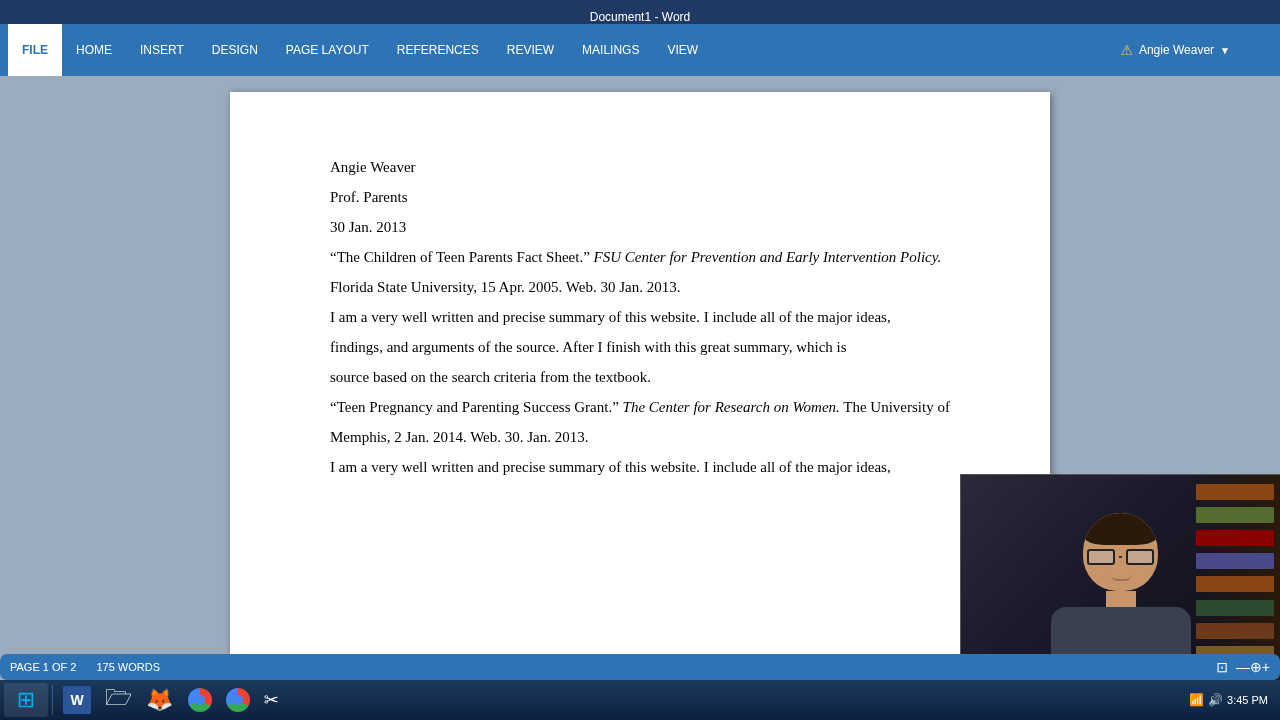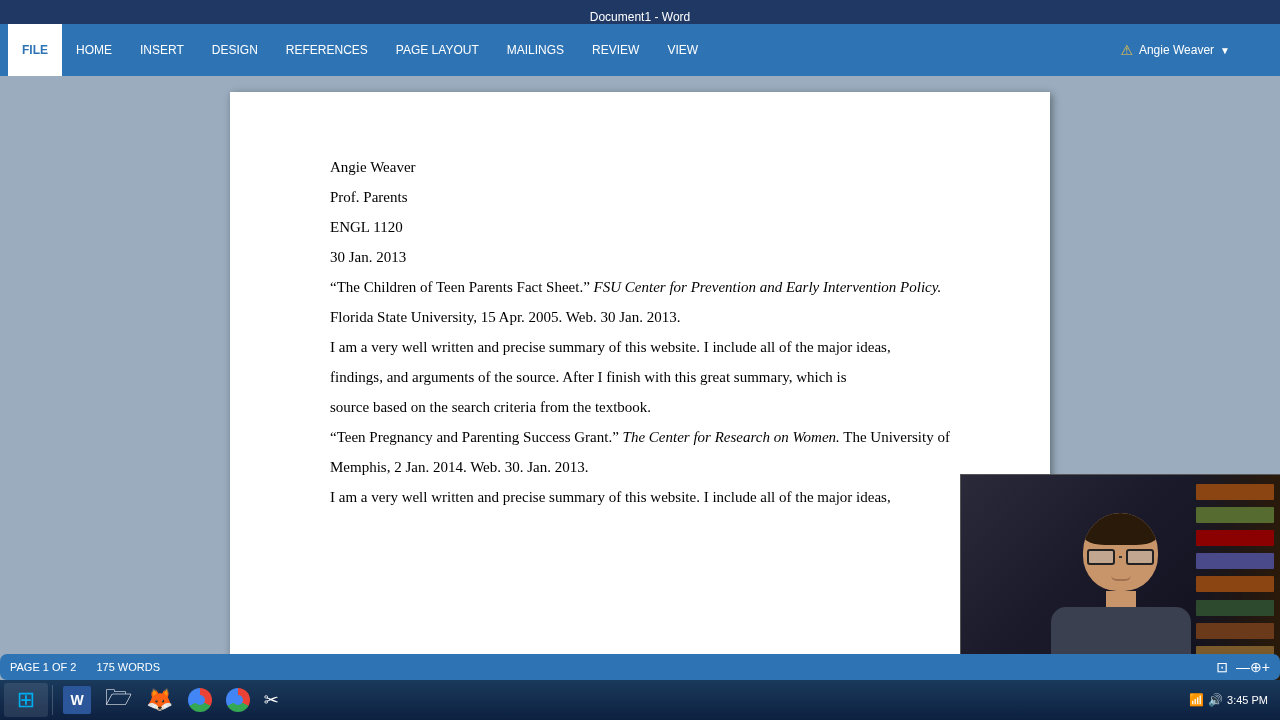--- a/index.html
+++ b/index.html
@@ -200,45 +200,42 @@
 <div id="title-bar">
   <span>Document1 - Word</span>
 </div>
 
 <div id="ribbon">
   <div id="ribbon-content">
     <div class="ribbon-tab active">FILE</div>
     <div class="ribbon-tab">HOME</div>
     <div class="ribbon-tab">INSERT</div>
     <div class="ribbon-tab">DESIGN</div>
+    <div class="ribbon-tab">PAGE LAYOUT</div>
     <div class="ribbon-tab">REFERENCES</div>
-    <div class="ribbon-tab">PAGE LAYOUT</div>
+    <div class="ribbon-tab">REVIEW</div>
     <div class="ribbon-tab">MAILINGS</div>
-    <div class="ribbon-tab">REVIEW</div>
     <div class="ribbon-tab">VIEW</div>
     <div id="user-area">
       <span style="color:#f0c040; font-size:14px;">⚠</span>
       <span>Angie Weaver</span>
       <span style="font-size:10px;">▼</span>
     </div>
   </div>
 </div>
 
 <div id="main-area">
   <div id="document-scroll">
     <div id="document-page">
 
       <div class="doc-paragraph">
         <span class="doc-line">Angie Weaver</span>
       </div>
       <div class="doc-paragraph">
         <span class="doc-line">Prof. Parents</span>
-      </div>
-      <div class="doc-paragraph">
-        <span class="doc-line">ENGL 1120</span>
       </div>
       <div class="doc-paragraph">
         <span class="doc-line">30 Jan. 2013</span>
       </div>
 
       <div class="doc-paragraph" style="margin-top:0;">
         <span>“The Children of Teen Parents Fact Sheet.”&nbsp;</span><span class="italic-text">FSU Center for Prevention and Early Intervention Policy.</span><span> Florida State University, 15 Apr. 2005. Web. 30 Jan. 2013.</span>
       </div>
 
       <div class="doc-paragraph">

